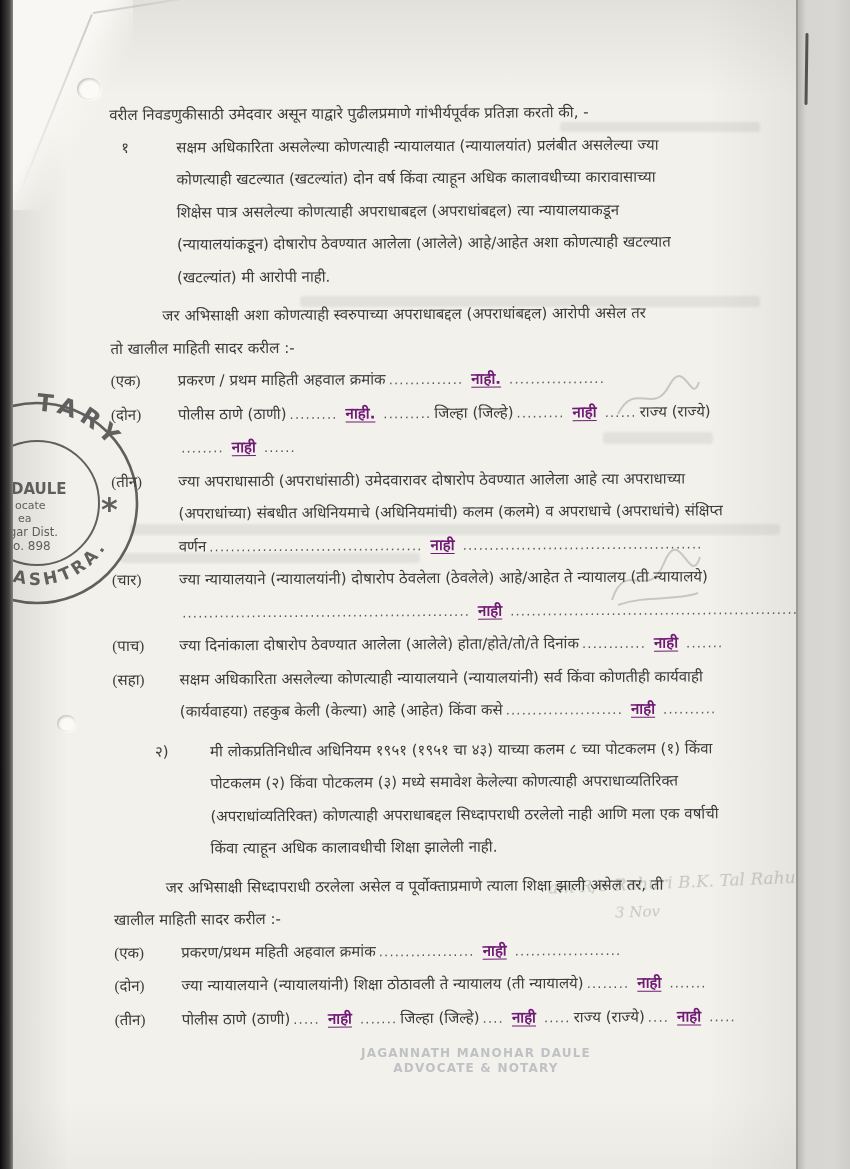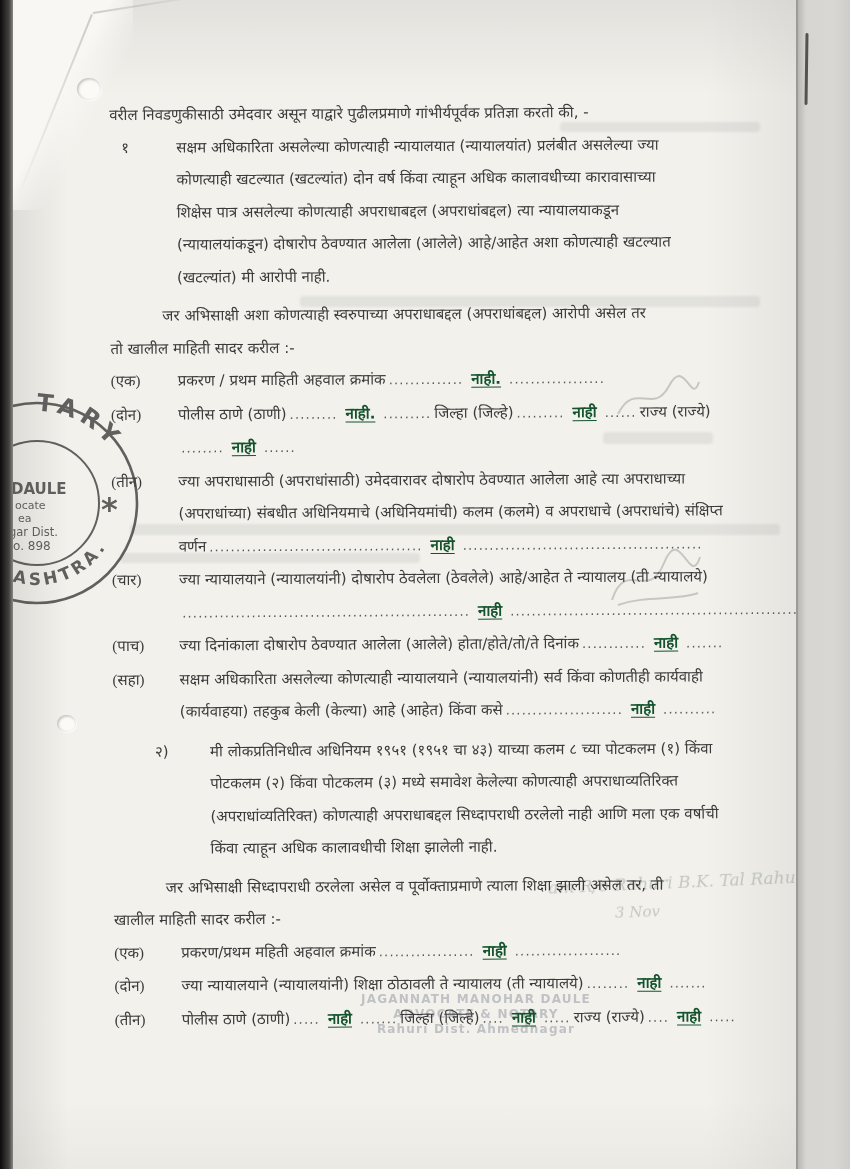--- a/index.html
+++ b/index.html
@@ -42,33 +42,33 @@
   .line{white-space:nowrap;}
   .gap6{margin-top:6px;}
   .clause{display:flex;}
   .num{flex:0 0 67px;padding-left:12px;box-sizing:border-box;}
   .c2 .num{flex:0 0 55px;margin-left:42px;padding-left:0;}
   .indent{text-indent:52px;}
   .item{display:flex;}
   .ilabel{flex:0 0 67px;font-family:Liberation Serif, serif;}
   .cont{margin-left:67px;}
   .dots{letter-spacing:1.2px;color:#565656;font-size:13px;margin:0 3px;}
-  .val{font-weight:700;color:#14532d;text-decoration:underline;
+  .val{font-weight:700;color:#701a75;text-decoration:underline;
         text-underline-offset:3px;margin:0 5px;}
   
   .stamp{position:absolute;left:-88px;top:378px;width:250px;height:250px;opacity:.85;}
   .stamp text{fill:#474747;}
   
   .streak{position:absolute;background:rgba(138,138,135,.14);filter:blur(1.3px);border-radius:4px;}
   .ghost-hand{position:absolute;font-family:"DejaVu Serif",serif;font-style:italic;
         color:rgba(122,133,118,.38);filter:blur(.5px);white-space:nowrap;}
   .ghost-hand1{left:535px;top:872px;font-size:17px;transform:rotate(-2.5deg);}
   .ghost-hand2{left:602px;top:903px;font-size:15px;transform:rotate(-2deg);}
   .ghost-sig{position:absolute;opacity:.32;}
-  .ghost-stamp{position:absolute;left:298px;top:992px;width:330px;text-align:center;
+  .ghost-stamp{position:absolute;left:298px;top:1046px;width:330px;text-align:center;
         color:rgba(128,136,150,.45);filter:blur(.4px);line-height:15px;
         letter-spacing:1.2px;font-weight:700;}
   .ghost-stamp .gs1{font-size:12px;}
   .ghost-stamp .gs2,.ghost-stamp .gs3{font-size:12px;}
 </style>
 </head>
 <body>
 
 <div class="scan">
   <div class="left-strip"></div>
@@ -93,21 +93,20 @@
     <svg class="ghost-sig" style="left:593px;top:545px;" width="100" height="66">
       <path d="M6,55 C20,12 42,58 58,18 S84,44 94,12 M12,60 C40,50 70,56 92,48" fill="none" stroke="#6e6e6e" stroke-width="2"></path>
     </svg>
 
     <div class="ghost-hand ghost-hand1">am R/o Rahuri B.K. Tal Rahuri</div>
     <div class="ghost-hand ghost-hand2">3 Nov</div>
 
     <div class="ghost-stamp">
       <div class="gs1">JAGANNATH MANOHAR DAULE</div>
       <div class="gs2">ADVOCATE &amp; NOTARY</div>
-      <div class="gs3">Rahuri Dist. Ahmednagar</div>
     </div>
 
     <svg class="stamp" viewBox="0 0 250 250">
       <circle cx="112" cy="125" r="100" fill="none" stroke="#474747" stroke-width="2.6"></circle>
       <circle cx="112" cy="125" r="62" fill="none" stroke="#474747" stroke-width="2"></circle>
       <defs>
         <path id="arcTop" d="M 20 125 A 92 92 0 0 1 204 125" fill="none"></path>
         <path id="arcBottom" d="M 30 125 A 82 82 0 0 0 194 125" fill="none"></path>
       </defs>
       <text font-size="24" font-weight="bold" letter-spacing="5">

